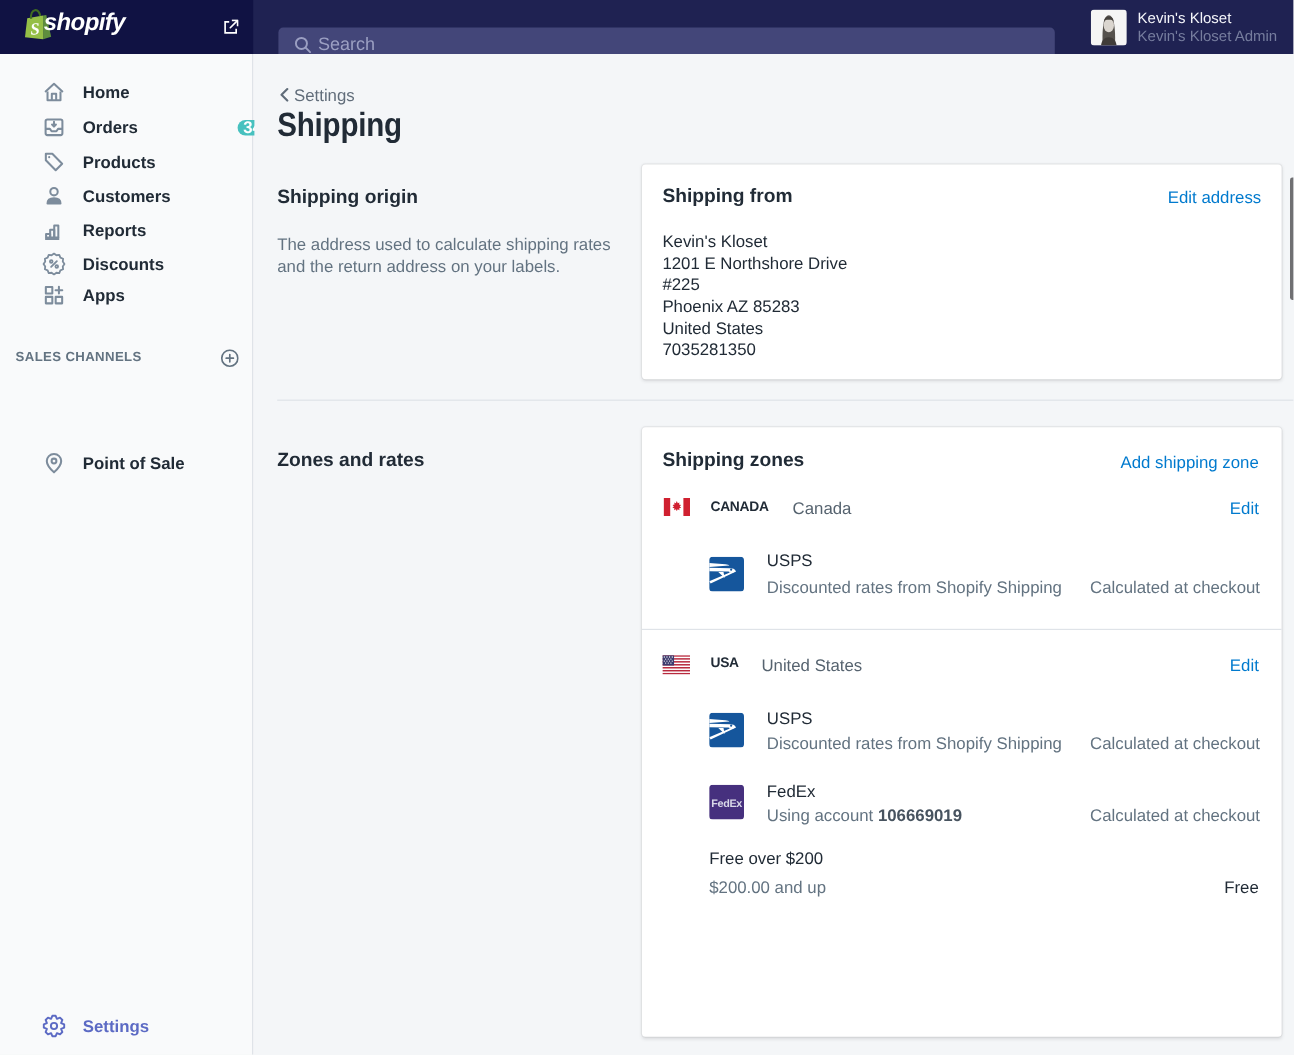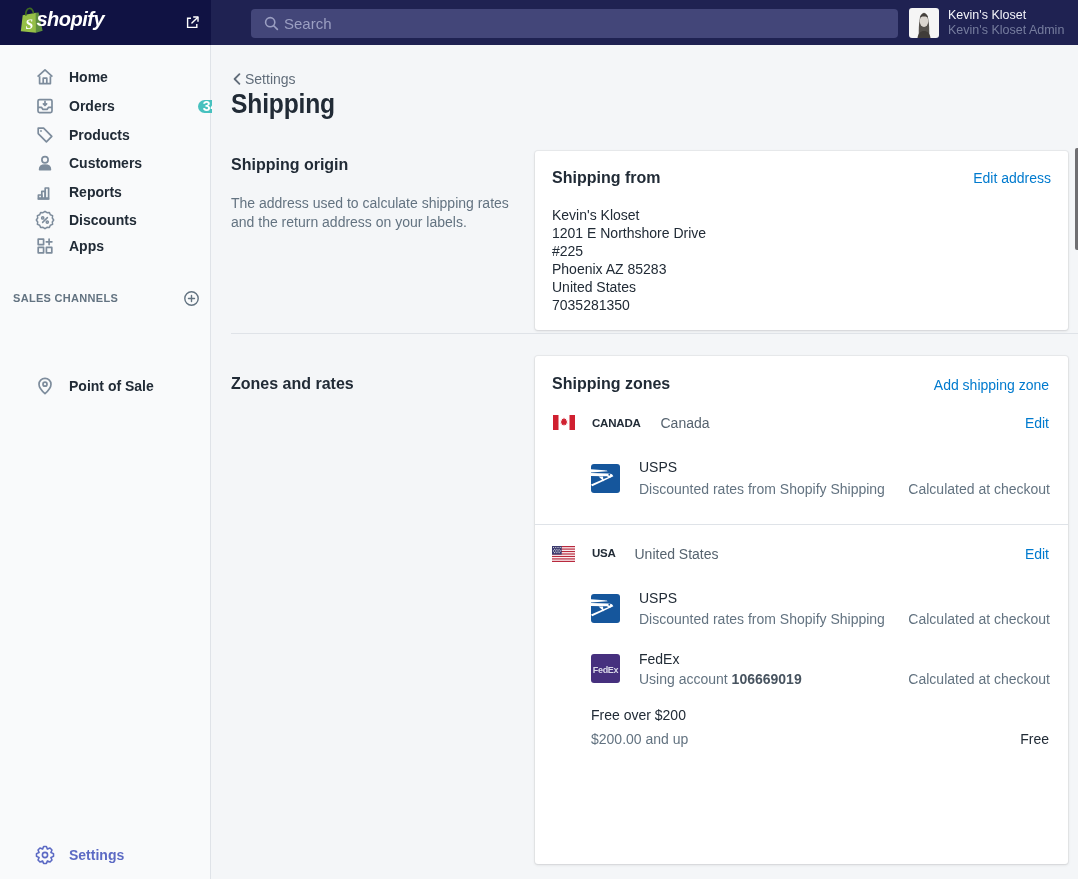--- a/index.html
+++ b/index.html
@@ -2,21 +2,21 @@
 <html><head>
 <meta charset="utf-8">
 <style>
   * { margin:0; padding:0; box-sizing:border-box; }
   html,body { width:1078px; height:879px; font-family:"Liberation Sans",sans-serif; background:#f4f6f8; overflow:hidden; position:relative; }
   .abs { position:absolute; }
   
   #topbar { position:absolute; left:0; top:0; width:1078px; height:45px; background:#1f2252; }
   #logoarea { position:absolute; left:0; top:0; width:211px; height:45px; background:#101243; }
   #wordmark { position:absolute; left:36.5px; top:8px; font-size:20px; font-weight:bold; font-style:italic; color:#fff; letter-spacing:-0.5px; }
-  #searchbox { position:absolute; left:232px; top:9px; width:647px; height:29px; background:#434679; border-radius:4px;margin-left:19px; }
+  #searchbox { position:absolute; left:232px; top:23px; width:647px; height:29px; background:#434679; border-radius:4px; }
   #searchtxt { position:absolute; left:33px; top:6px; font-size:15px; color:#9b9fc2; }
   #userchip { position:absolute; left:909px; top:8px; }
   #uname { position:absolute; left:948px; top:8px; font-size:12.5px; line-height:14.5px; color:#f4f5fa; white-space:nowrap; }
   #uname .sub { color:#767d9e; }
   
   #sidebar { position:absolute; left:0; top:45px; width:211px; height:834px; background:#f9fafb; border-right:1px solid #dfe3e8; }
   .nav { position:absolute; left:0; width:210px; height:28px;margin-left:24px; }
   .nav .ic { position:absolute; left:11px; top:50%; margin-top:-10px; }
   .nav .tx { position:absolute; left:45px; top:50%; margin-top:-8px; font-size:14px; font-weight:600; color:#212b36; line-height:16px; white-space:nowrap; }
   .badge { position:absolute; left:174px; top:50%; margin-top:-6.5px; width:25px; height:13px; background:#47c1bf; border-radius:7px; color:#fff; font-size:14px; font-weight:600; text-align:center; line-height:13px; }
@@ -169,21 +169,21 @@
 <div id="main">
   <svg class="abs" style="left:21px;top:28px" width="8" height="12" viewBox="0 0 8 12" fill="none" stroke="#616d7a" stroke-width="1.8" stroke-linecap="round" stroke-linejoin="round">
     <path d="M6.4 1.2 L1.6 6 L6.4 10.8"></path>
   </svg>
   <div class="crumb">Settings</div>
   <h1>Shipping</h1>
 
   <div class="lefth" style="top:110.5px">Shipping origin</div>
   <div class="leftp" style="top:149.3px">The address used to calculate shipping rates<br>and the return address on your labels.</div>
 
-  <div class="card" style="left:323px;top:106px;width:533px;height:179px">
+  <div class="card" style="left:323px;top:92px;width:533px;height:179px">
     <div class="cardh" style="top:18.4px">Shipping from</div>
     <div class="cardlink" style="top:19px;right:17px">Edit address</div>
     <div class="abs" style="left:17px;top:55.4px;font-size:14px;line-height:18px;color:#212b36">
       Kevin's Kloset<br>1201 E Northshore Drive<br>#225<br>Phoenix AZ 85283<br>United States<br>7035281350
     </div>
   </div>
 
   <div class="divider" style="top:288px;left:19px"></div>
 
   <div class="lefth" style="top:329.8px">Zones and rates</div>

